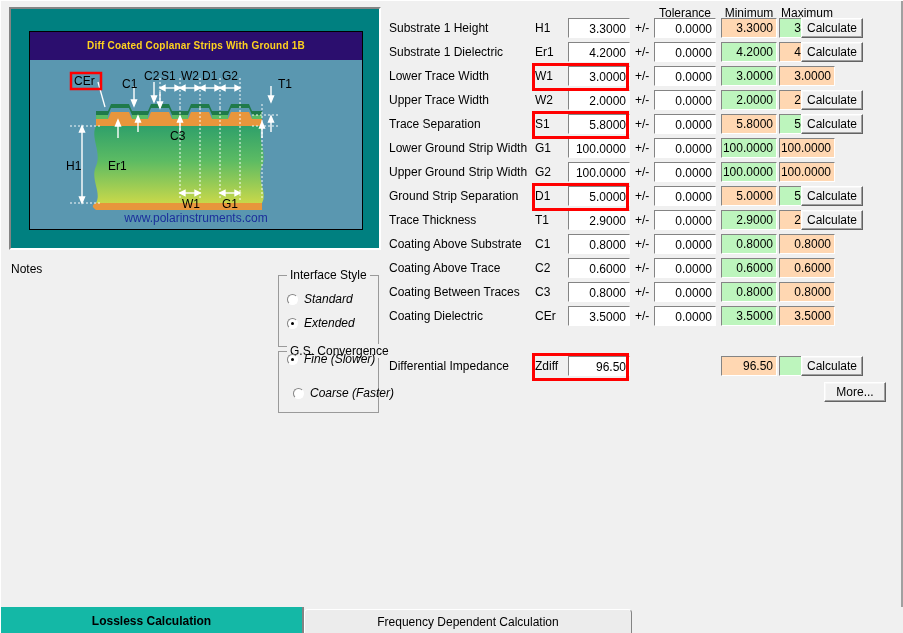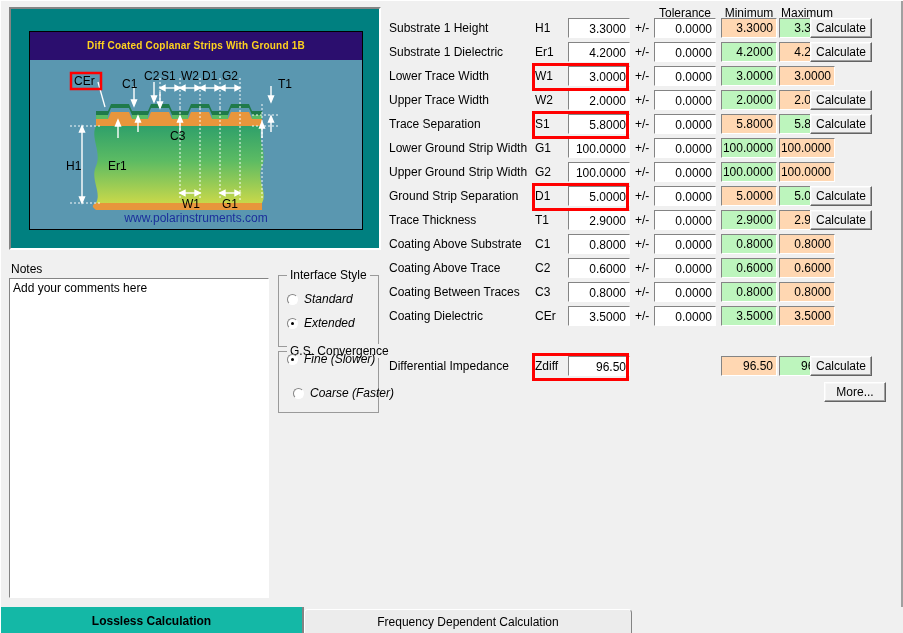--- a/index.html
+++ b/index.html
@@ -151,21 +151,21 @@
     padding:1px 3px 0 0;
     font-size:12px;line-height:17px;
     color:#000;
   }
   .p-min{left:332px;}
   .p-max{left:390px;}
   .bg-peach{background:#ffd7b2;}
   .bg-green{background:#bdf5bd;}
 
   .calc-btn{
-    position:absolute;left:421px;top:0;width:62px;height:20px;
+    position:absolute;left:412px;top:0;width:62px;height:20px;
     background:#f0f0f0;
     border:1px solid;
     border-color:#ffffff #636363 #636363 #ffffff;
     box-shadow:inset -1px -1px 0 #a0a0a0, inset 1px 1px 0 #f7f7f7;
     box-sizing:border-box;
     font-size:12px;
     line-height:18px;
     text-align:center;
     font-family:"Liberation Sans", sans-serif;
     color:#000;
@@ -348,21 +348,20 @@
         </g>
 
         <rect x="41" y="13" width="30" height="16" fill="none" stroke="#ff0000" stroke-width="2.5"></rect>
       </svg>
 
       <div class="diagram-url">www.polarinstruments.com</div>
     </div>
   </div>
 
   <div class="notes-label">Notes</div>
-  <textarea class="notes-box" spellcheck="false" style="">Add your comments here</textarea>
 
   <div class="groupbox" id="gb-interface">
     <span class="gb-title">Interface Style</span>
     <div class="radio-row" style="top:16px;">
       <span class="radio-dot"></span>
       <span class="radio-label">Standard</span>
     </div>
     <div class="radio-row" style="top:40px;">
       <span class="radio-dot checked"></span>
       <span class="radio-label">Extended</span>

